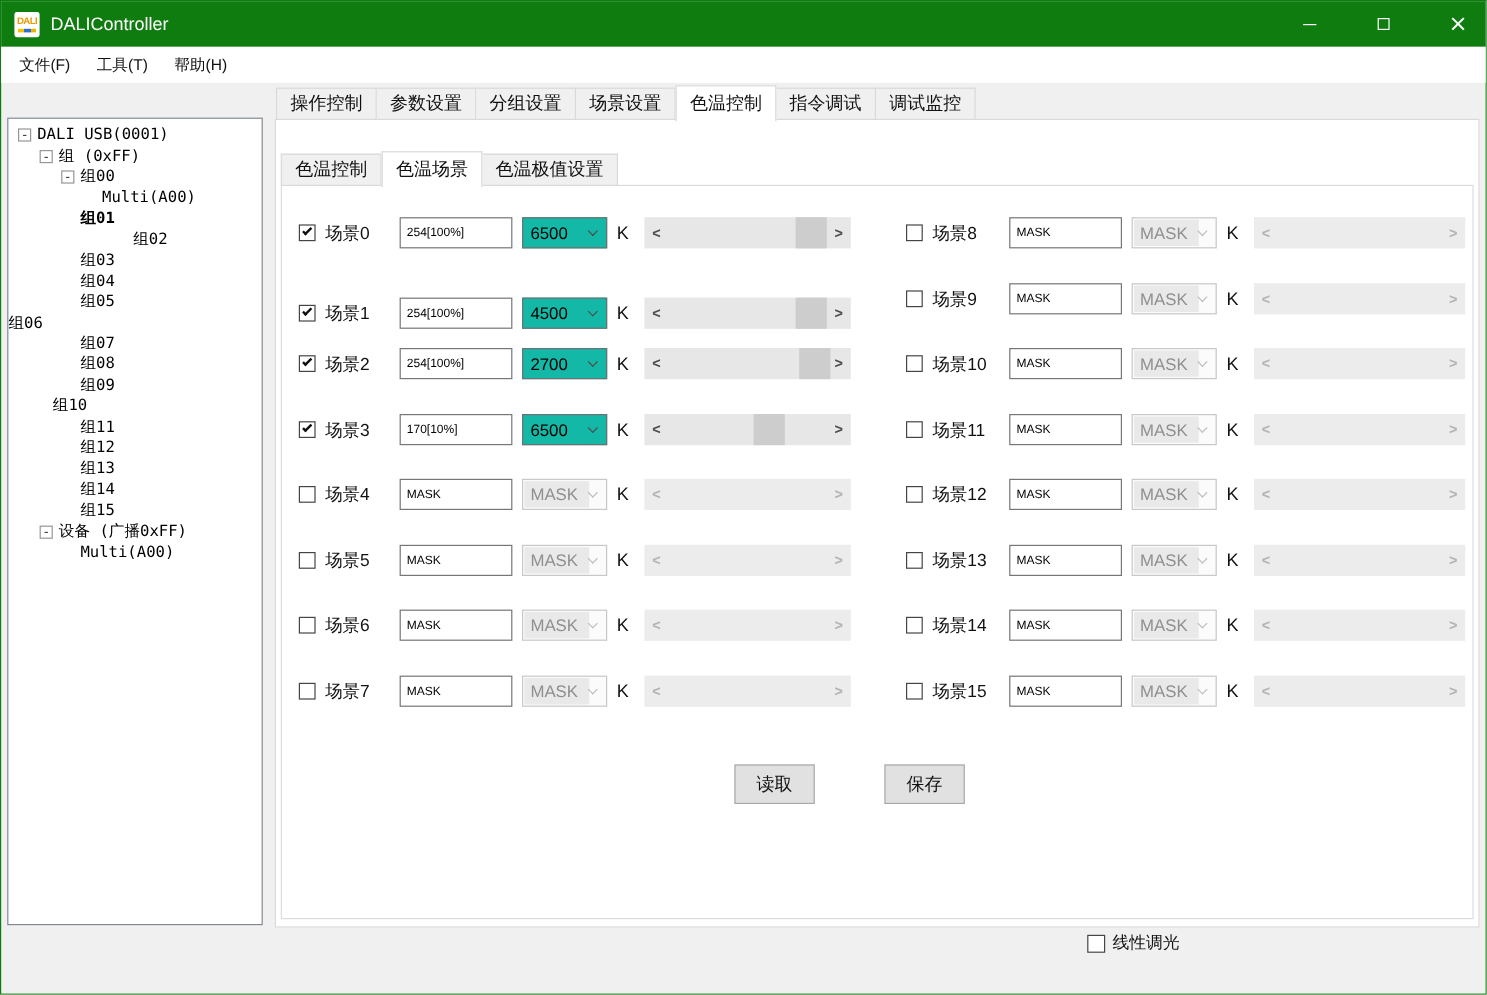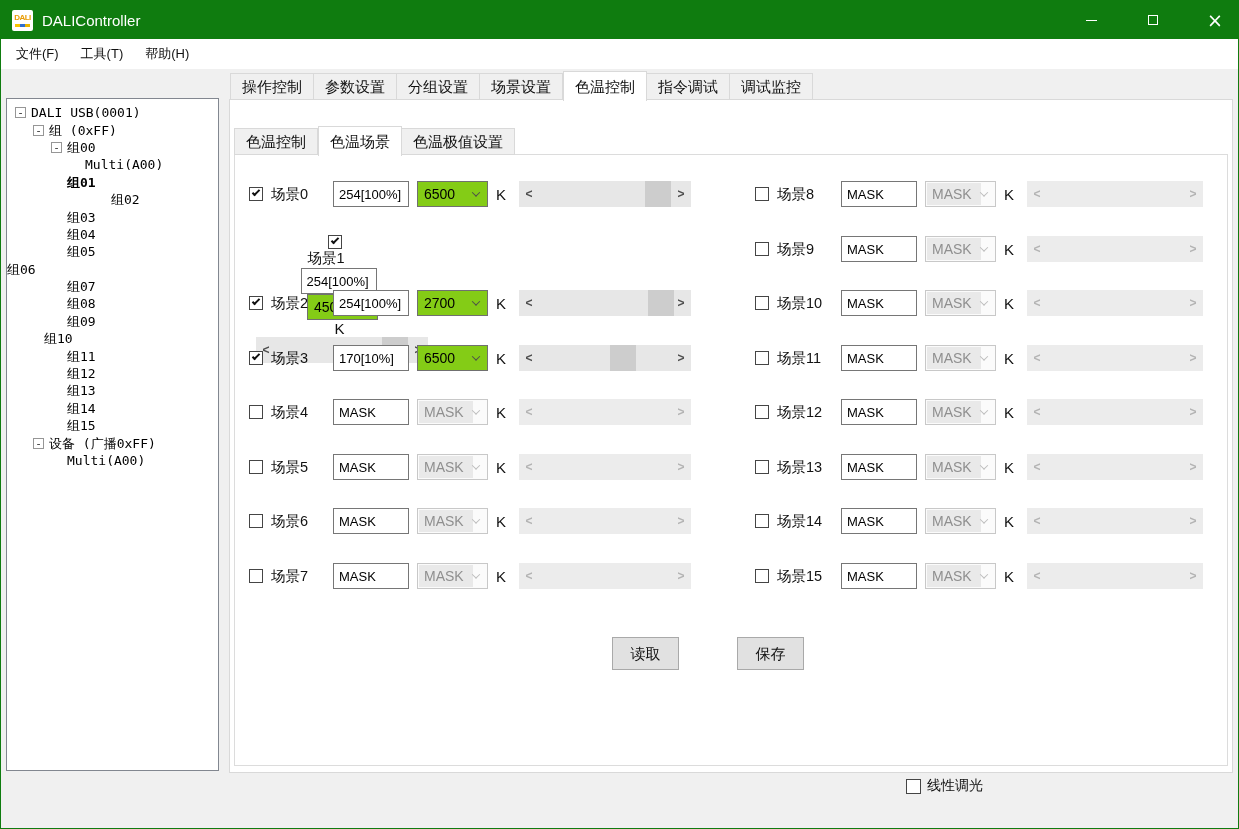--- a/index.html
+++ b/index.html
@@ -40,22 +40,22 @@
   .sub-tabstrip { left:233px; top:126px; height:28px; }
   .sub-tabpage { left:233px; top:153px; width:994px; height:612px; z-index:2; border-color:#dcdcdc; }
 
   
   .scene-row { position:absolute; height:28px; display:flex; align-items:center; }
   .checkbox { width:14px; height:14px; border:1px solid #454545; background:#fff; margin-right:8px; position:relative; flex:none; }
   .checkbox .checkmark { display:none; }
   .checkbox.checked .checkmark { display:block; position:absolute; left:2px; top:2px; width:8px; height:4px; border-left:2px solid #101010; border-bottom:2px solid #101010; transform:rotate(-45deg); }
   .scene-label { width:62px; font-size:14.5px; color:#111; flex:none; }
   .scene-row.right .scene-label { width:64px; }
-  .value-input { width:76px; height:26px; border:1px solid #767676; font-size:13px; padding:0 5px; color:#000; background:#fff; font-family:"Liberation Sans","DejaVu Sans",sans-serif; flex:none; }
-  .combo { width:71px; height:26px; margin-left:8px; border:1px solid #707070; background:#84cc16; display:flex; align-items:center; flex:none; }
+  .value-input { width:94px; height:26px; border:1px solid #767676; font-size:10px; padding:0 5px; color:#000; background:#fff; font-family:"Liberation Sans","DejaVu Sans",sans-serif; flex:none; }
+  .combo { width:71px; height:26px; margin-left:8px; border:1px solid #707070; background:#14b8a6; display:flex; align-items:center; flex:none; }
   .combo-text { flex:1; font-size:14px; color:#000; padding-left:5px; height:22px; line-height:22px; margin:1px 0 1px 1px; }
   .combo-chevron { width:6px; height:6px; border-right:1.5px solid #4d4d4d; border-bottom:1.5px solid #4d4d4d; transform:rotate(45deg) translate(-1px,-1px); margin-right:8px; flex:none; }
   .combo.disabled { border-color:#c8c8c8; background:#fbfbfb; }
   .combo.disabled .combo-text { background:#e9e9e9; color:#8f8f8f; }
   .combo.disabled .combo-chevron { border-color:#bdbdbd; }
   .k-label { margin:0 6px 0 8px; font-size:15px; color:#111; flex:none; }
   .scrollbar { position:relative; width:172px; height:26px; background:#e7e7e7; margin-left:7px; flex:none; }
   .scene-row.right .scrollbar { width:176px; }
   .sb-arrow { position:absolute; top:0; width:16px; height:26px; line-height:26px; text-align:center; font-size:12px; font-weight:bold; color:#4d4d4d; }
   .sb-arrow.left { left:2px; } .sb-arrow.right { right:2px; }
@@ -206,21 +206,21 @@
       <span class="combo-text">6500</span>
       <span class="combo-chevron"></span>
     </span>
     <span class="k-label">K</span>
     <span class="scrollbar">
       <span class="sb-arrow left">&lt;</span>
       <span class="sb-thumb" style="left: 73%;"></span>
       <span class="sb-arrow right">&gt;</span>
     </span>
   </div>
-      <div class="scene-row" style="left: 14px; top: 80px; flex-direction: column;">
+      <div class="scene-row" style="left: 14px; top: 92px;">
     <span class="checkbox checked">
           <span class="checkmark"></span>
         </span>
     <span class="scene-label">场景1</span>
     <input class="value-input" type="text" value="254[100%]" style="">
     <span class="combo">
       <span class="combo-text">4500</span>
       <span class="combo-chevron"></span>
     </span>
     <span class="k-label">K</span>

